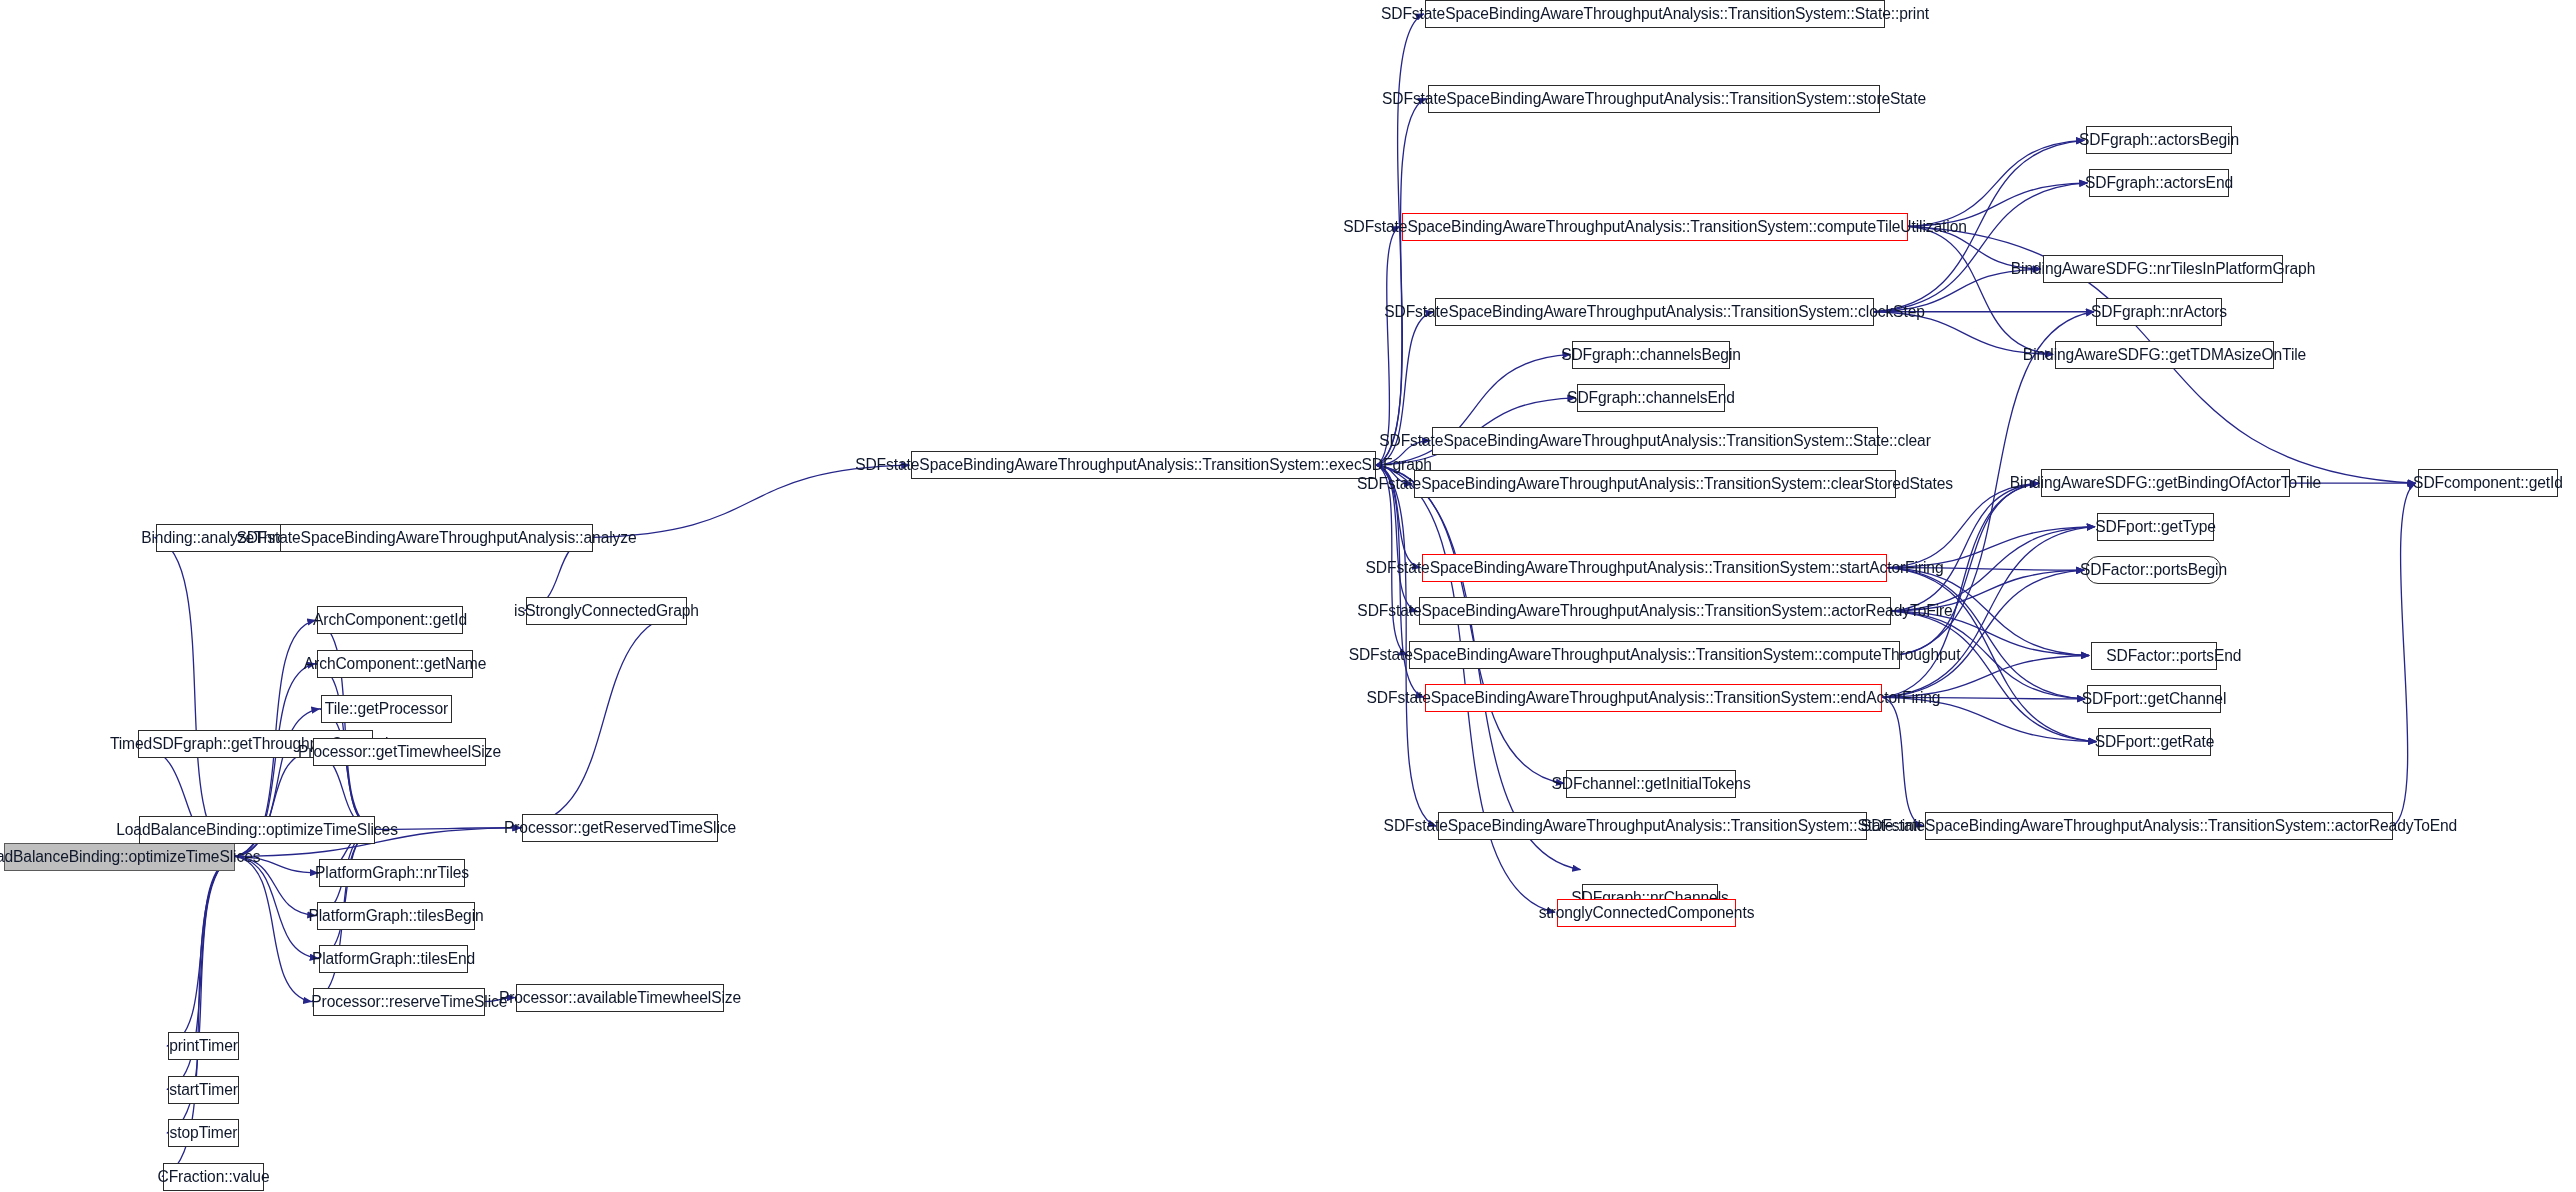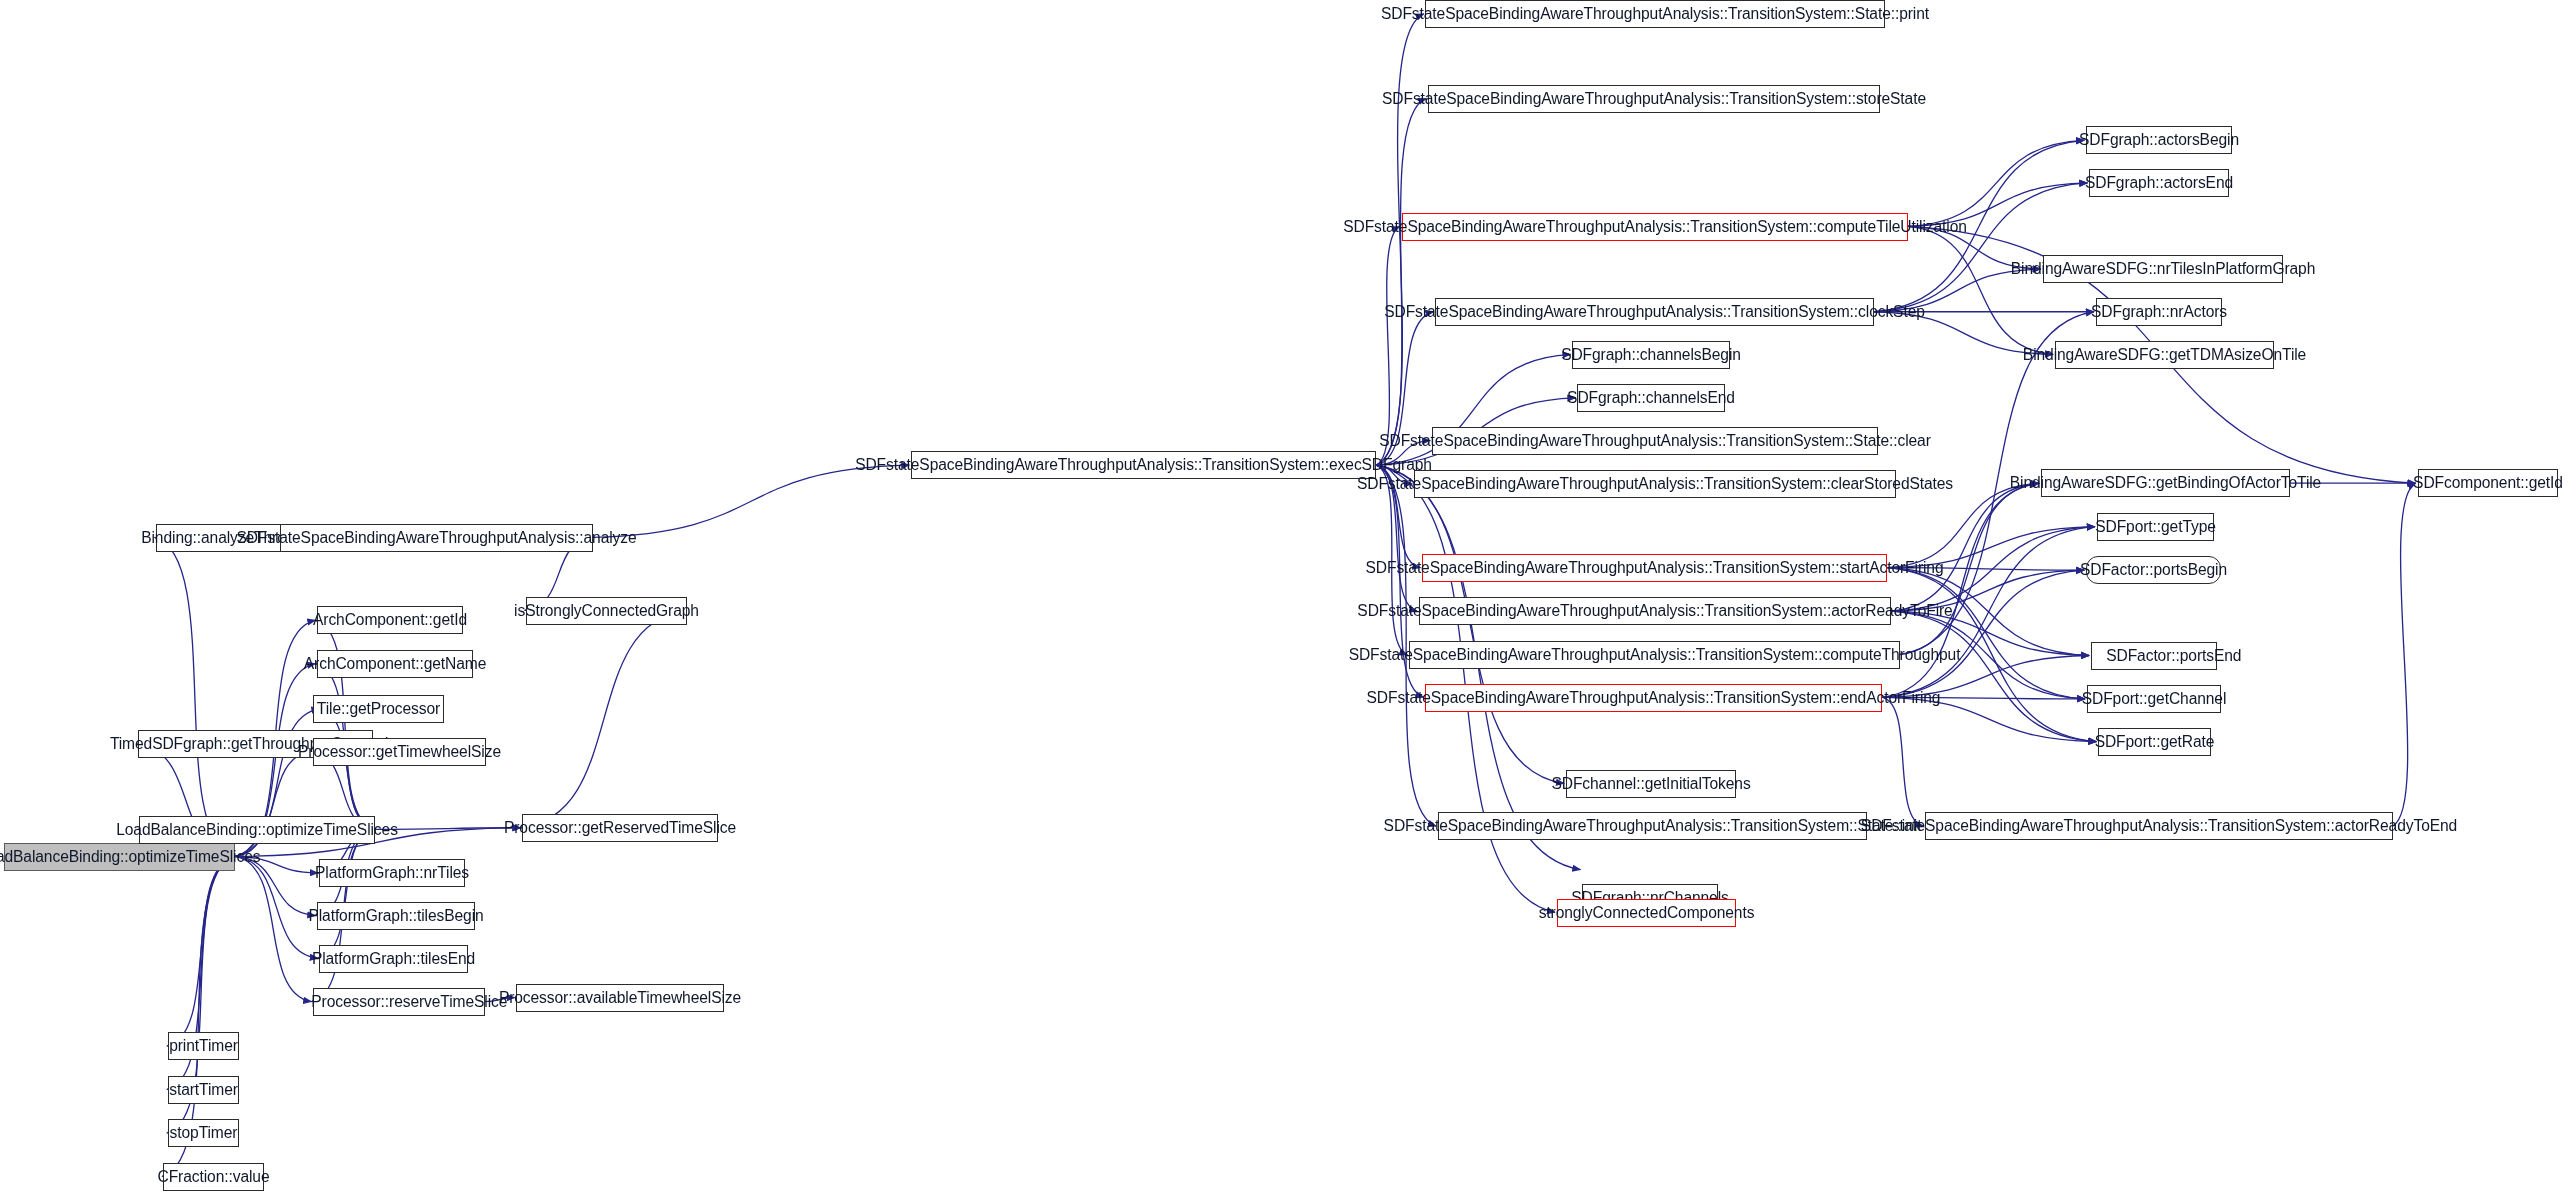--- a/index.html
+++ b/index.html
@@ -162,21 +162,21 @@
       </div>
       <div class="node" style="left: 139px; top: 816px; width: 236px;">
         <span class="node-label">LoadBalanceBinding::optimizeTimeSlices</span>
       </div>
       <div class="node" style="left: 317px; top: 606px; width: 146px;">
         <span class="node-label">ArchComponent::getId</span>
       </div>
       <div class="node" style="left: 317px; top: 650px; width: 156px;">
         <span class="node-label">ArchComponent::getName</span>
       </div>
-      <div class="node" style="left: 313px; top: 695px; width: 131px;">
+      <div class="node" style="left: 321px; top: 695px; width: 131px;">
         <span class="node-label">Tile::getProcessor</span>
       </div>
       <div class="node" style="left: 313px; top: 738px; width: 173px;">
         <span class="node-label">Processor::getTimewheelSize</span>
       </div>
       <div class="node" style="left: 319px; top: 859px; width: 146px;">
         <span class="node-label">PlatformGraph::nrTiles</span>
       </div>
       <div class="node" style="left: 317px; top: 902px; width: 158px;">
         <span class="node-label">PlatformGraph::tilesBegin</span>

